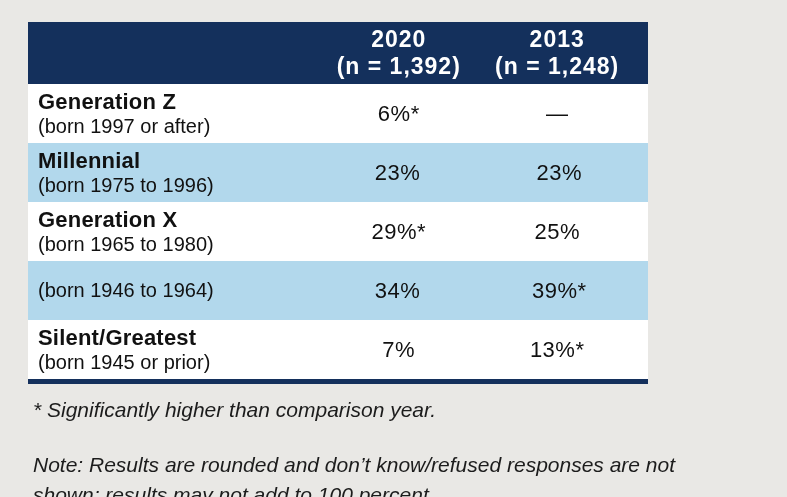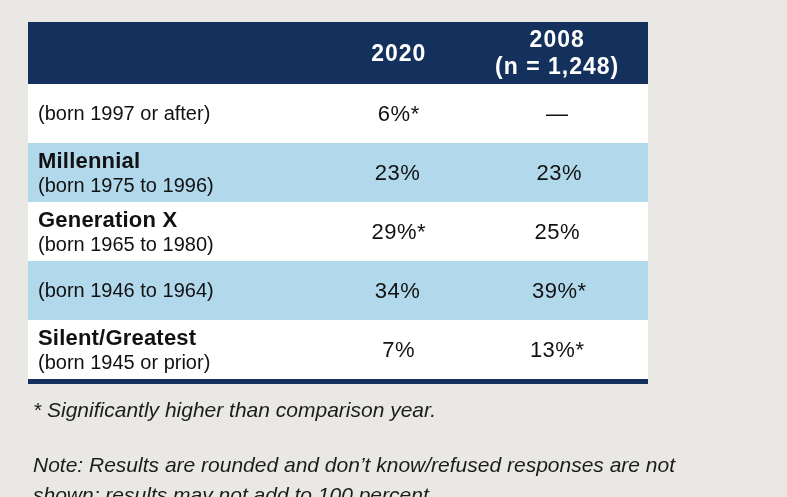--- a/index.html
+++ b/index.html
@@ -99,29 +99,31 @@
 </style>
 </head>
 <body>
 
 <div class="gen-table">
 
   <div class="thead">
     <div class="cell-label"></div>
     <div class="cell-val">
       <div>2020</div>
+      <div>(n = 1,392)</div>
     </div>
     <div class="cell-val c2015">
-      <div>2008</div>
+      <div>2013</div>
       <div>(n = 1,248)</div>
     </div>
   </div>
 
   <div class="trow">
     <div class="cell-label">
+      <div class="gen-name">Generation Z</div>
       <div class="gen-born">(born 1997 or after)</div>
     </div>
     <div class="cell-val">6%*</div>
     <div class="cell-val c2015">—</div>
   </div>
 
   <div class="trow alt">
     <div class="cell-label">
       <div class="gen-name">Millennial</div>
       <div class="gen-born">(born 1975 to 1996)</div>

